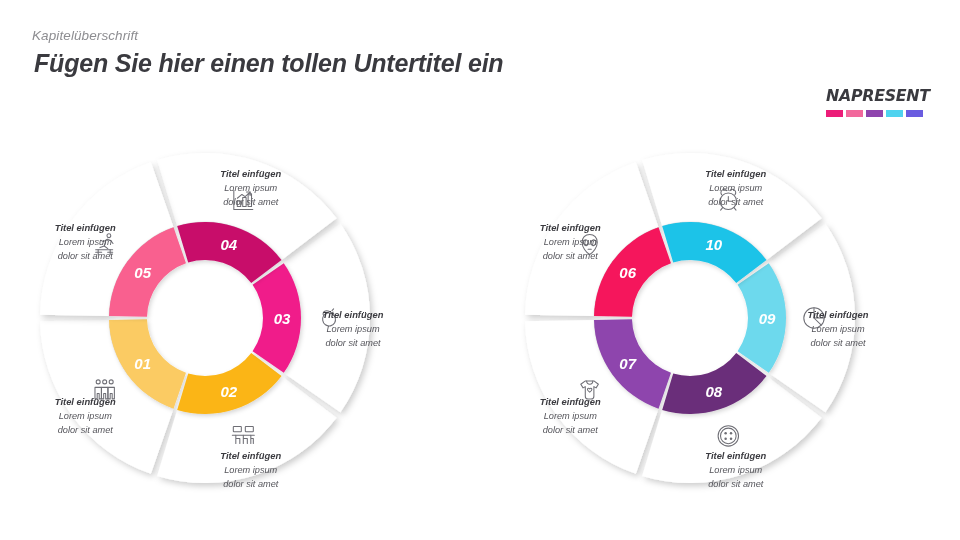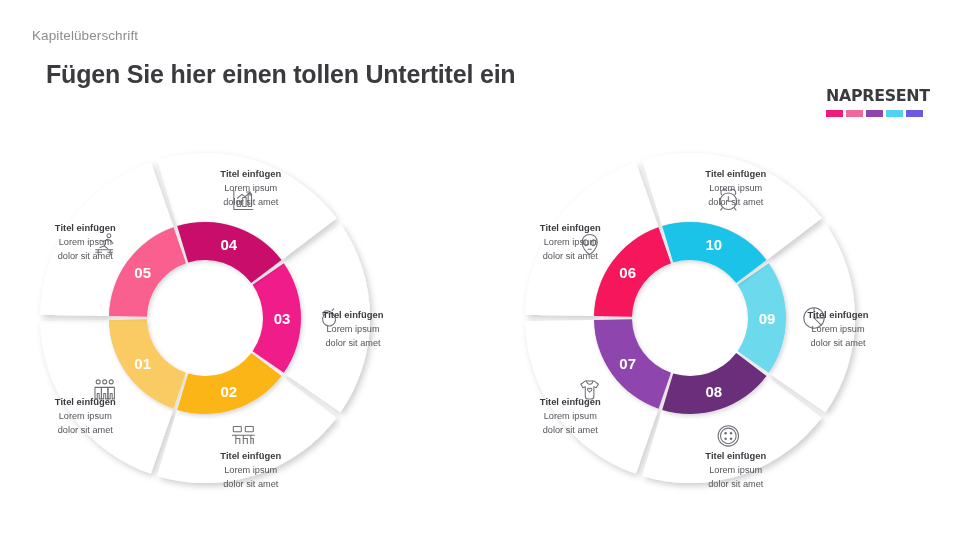--- a/index.html
+++ b/index.html
@@ -2,31 +2,31 @@
 <html><head>
 <meta charset="utf-8">
 <title>Infographic</title>
 <style>
   html,body{margin:0;padding:0;}
   body{
     width:960px;height:540px;background:#ffffff;
     font-family:"Liberation Sans","DejaVu Sans",sans-serif;
     overflow:hidden;position:relative;
   }
-  #stage{position:absolute;inset:0;width:960px;height:540px;}
+  #stage{position:absolute;inset:0;width:960px;height:540px;font-style:italic;}
 
   
   .hdr{position:absolute;left:30px;top:28px;}
   .hdr .kicker{
     font-size:13.5px;color:#8d8d91;letter-spacing:.1px;line-height:1.2;
     margin:0 0 5px 2px;font-weight:400;
   }
   .hdr .title{
     font-size:25px;font-weight:700;color:#3a3a3f;letter-spacing:-.2px;
-    line-height:1.15;margin:16px;
+    line-height:1.15;margin:4px;
   }
 
   
   .logo{position:absolute;right:26px;top:52px;text-align:left;margin-top:36px;}
   .logo .word{
     font-size:16.5px;font-weight:700;color:#3a3a3f;letter-spacing:-.3px;
     font-family:"DejaVu Sans","Liberation Sans",sans-serif;
     line-height:1;transform:scaleX(.96);transform-origin:left center;
   }
   .logo .bars{display:flex;gap:3px;margin-top:5px;}

